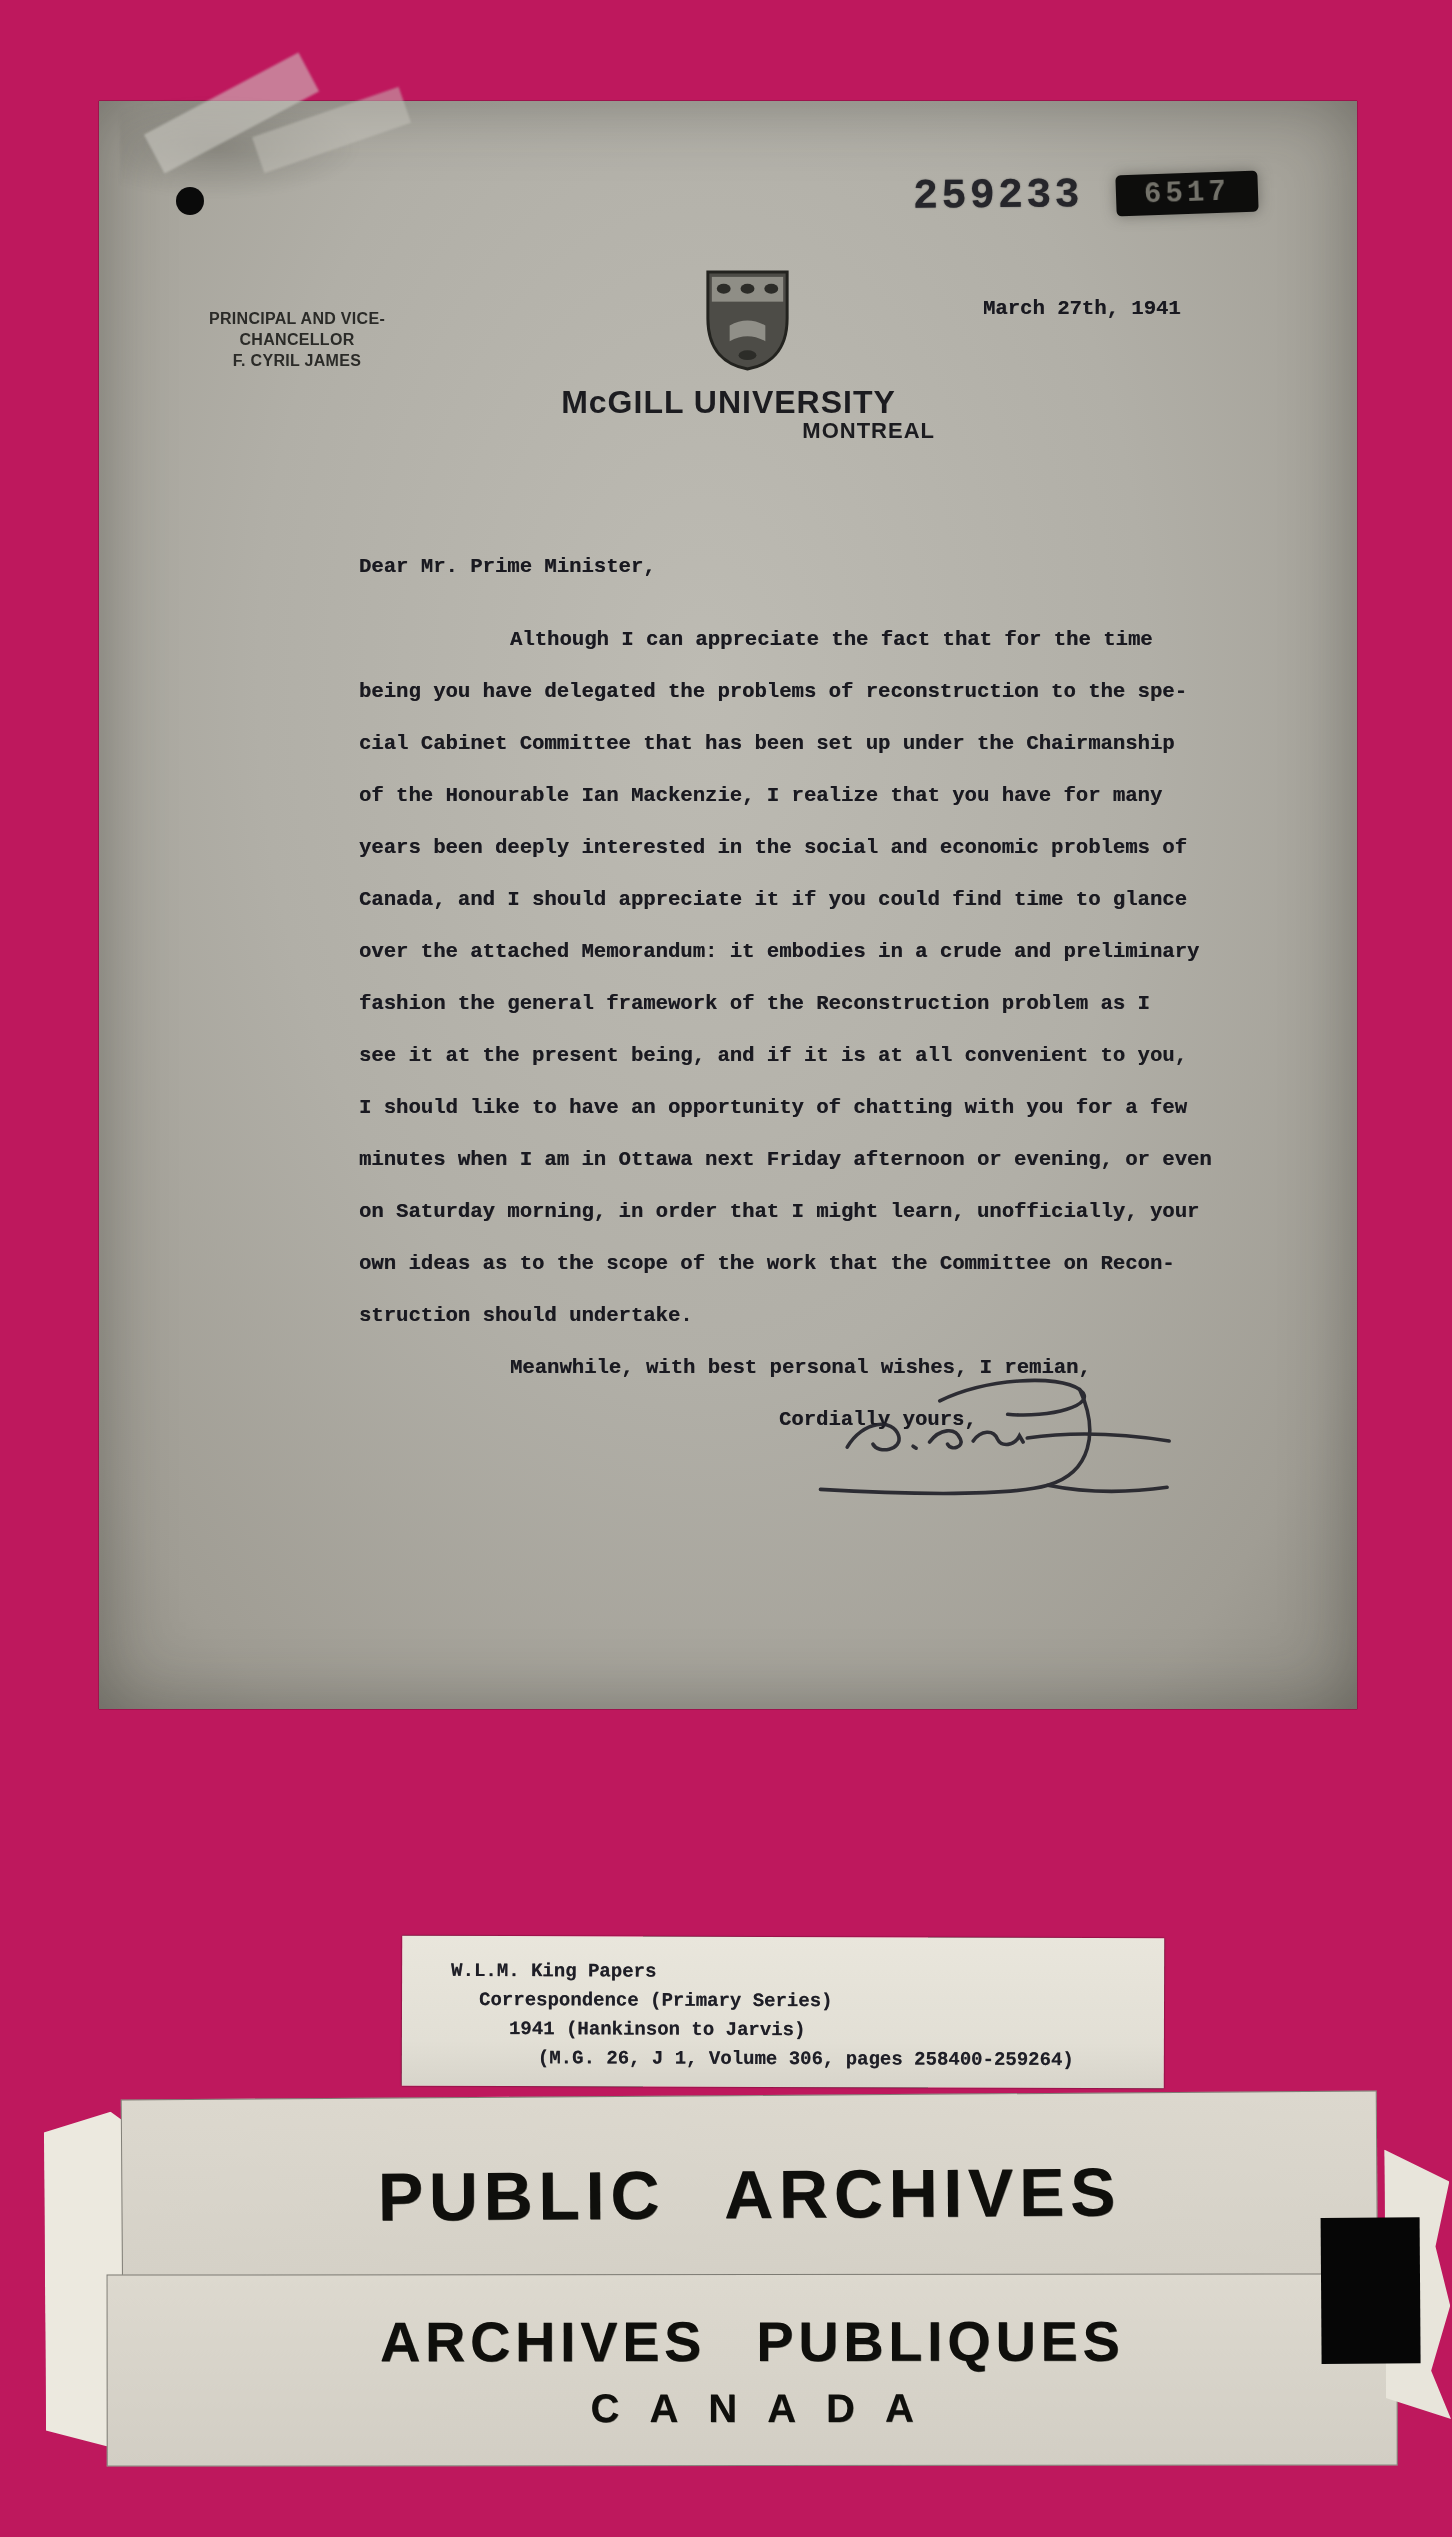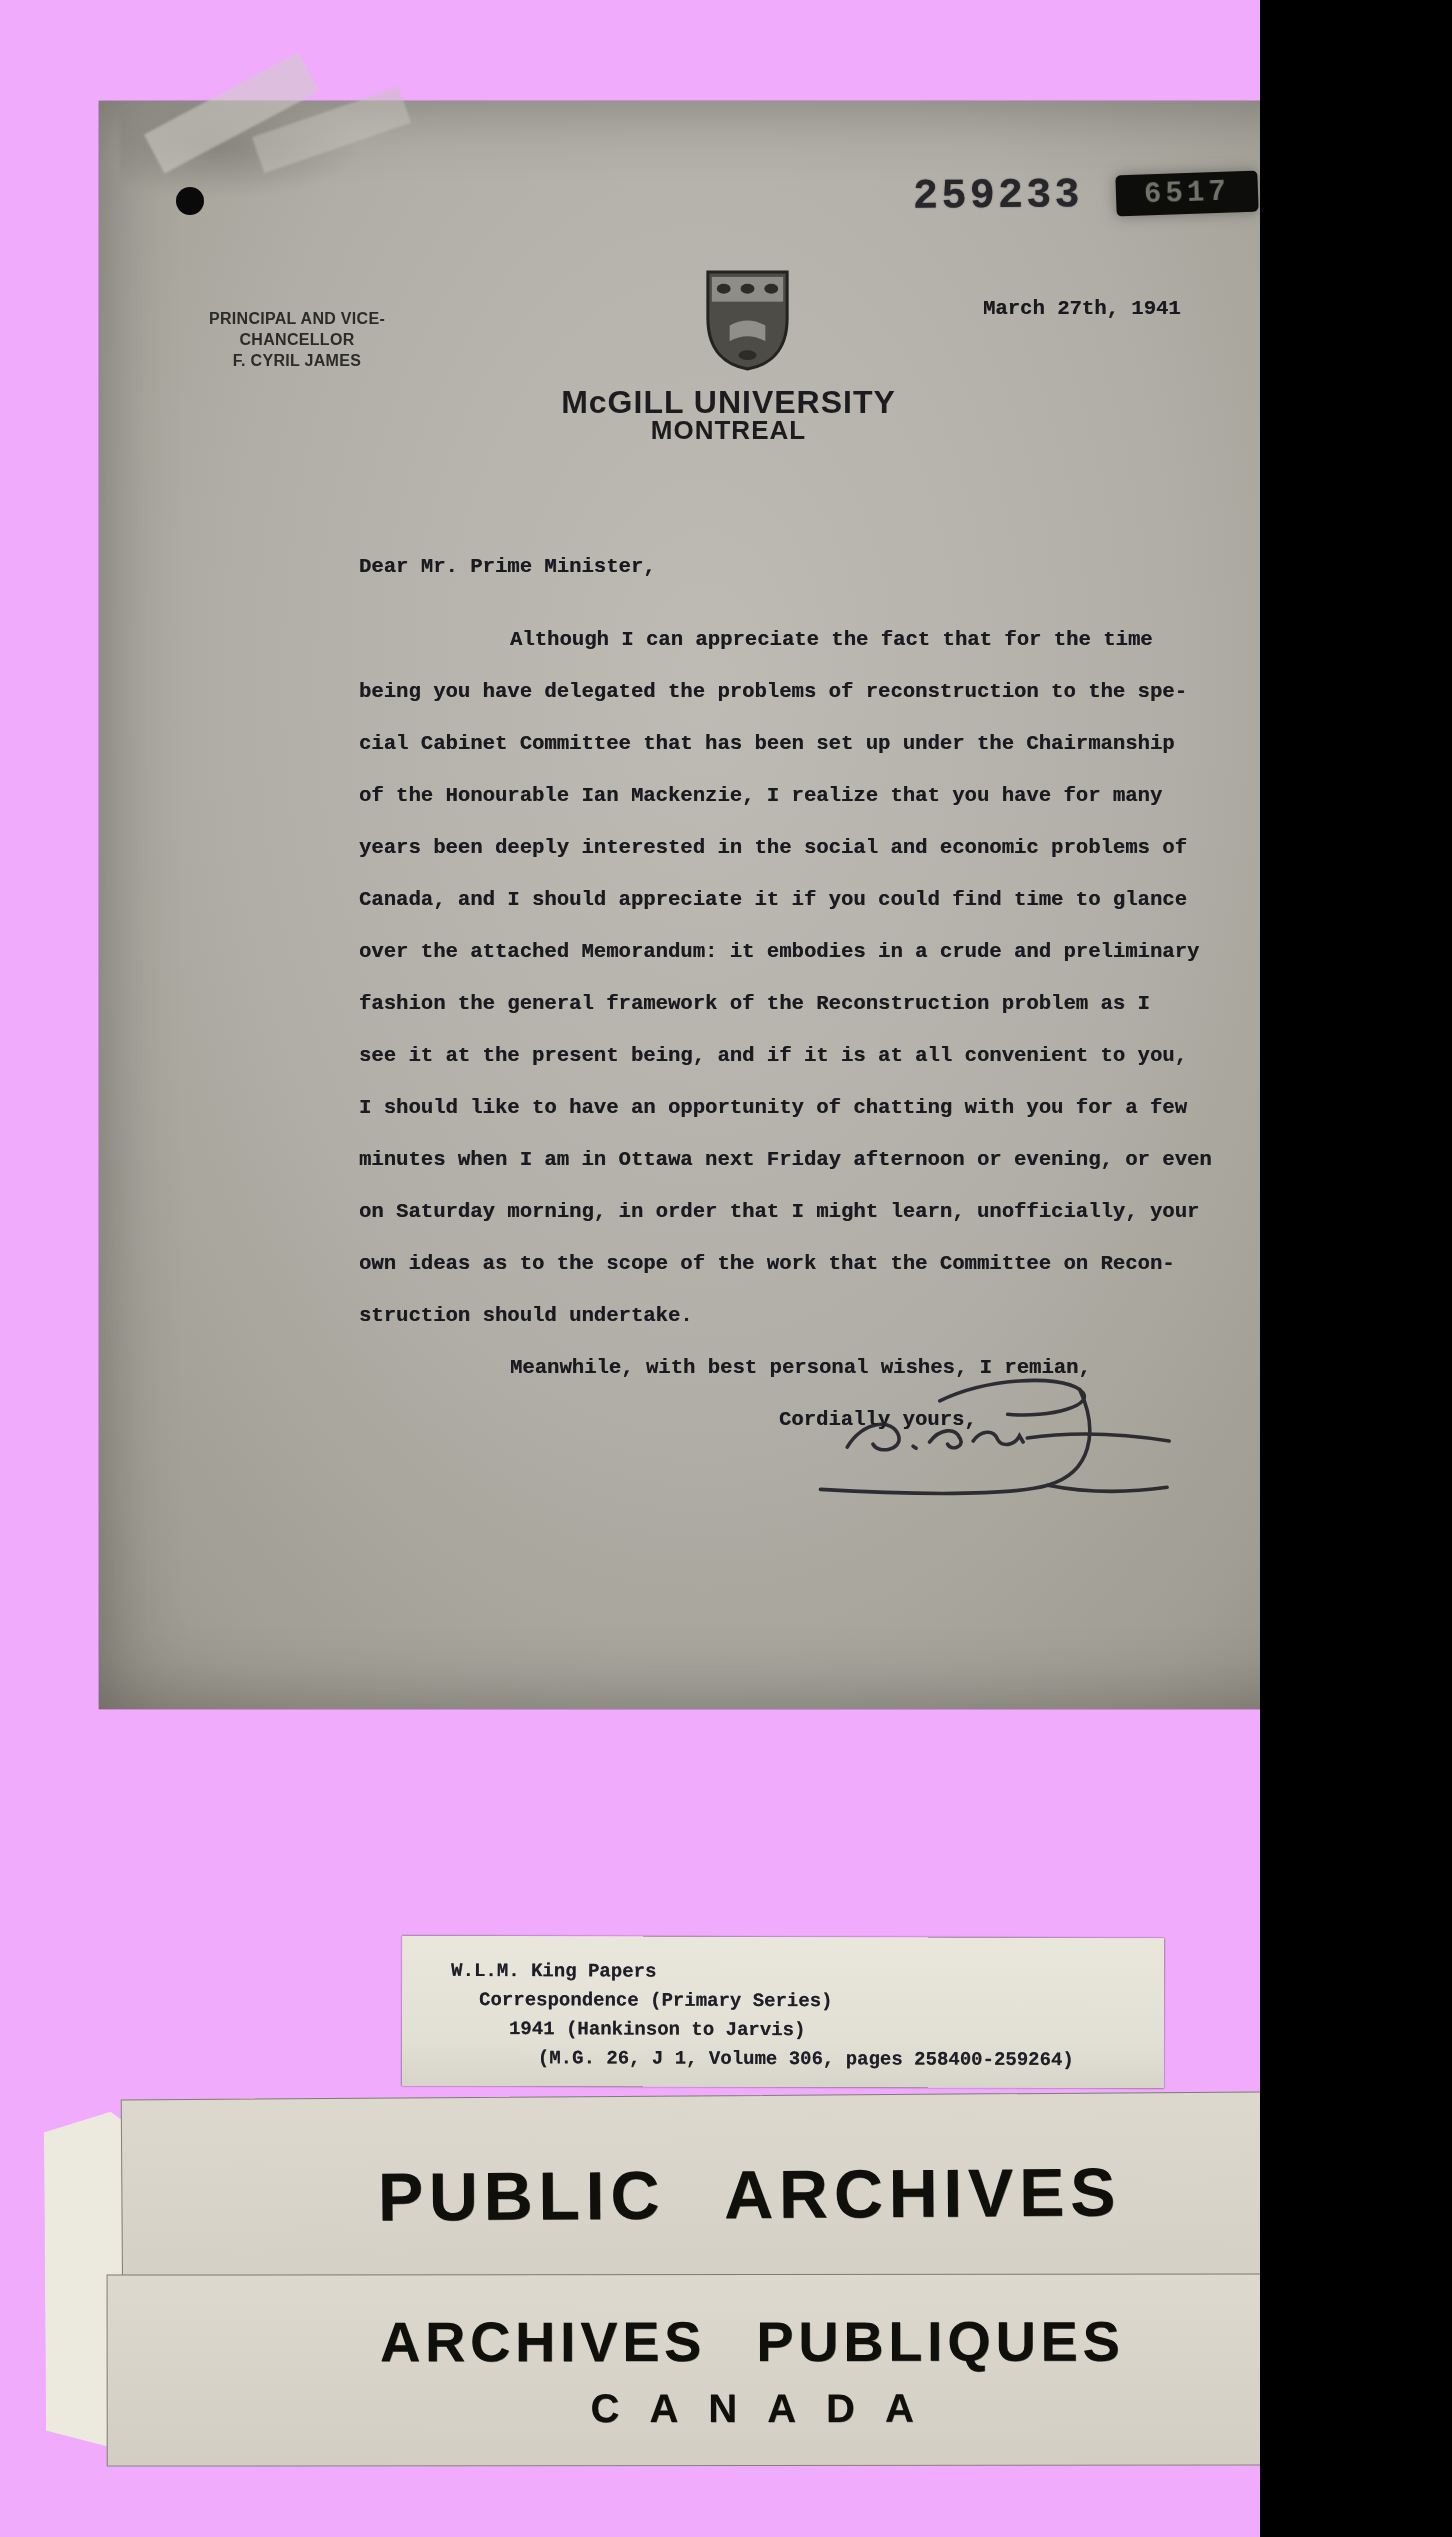--- a/index.html
+++ b/index.html
@@ -1,19 +1,19 @@
 <!DOCTYPE html>
 <html style="font-size:8.3px"><head>
 <meta charset="utf-8">
 <style>
   * { margin:0; padding:0; box-sizing:border-box; }
   html,body { background:#000; }
   .canvas {
-    position:relative; width:1260px; height:2538px; overflow:hidden;
-    background:#f0abfc;
+    position:relative; width:1452px; height:2538px; overflow:hidden;
+    background:#be185d;
     font-family:"Liberation Mono", monospace;
   }
 
   
   .page {
     position:absolute; left:99px; top:101px; width:1258px; height:1608px;
     background: radial-gradient(ellipse at 48% 36%, #bdbbb3 0%, #b1afa7 48%, #a09d94 84%, #8f8c83 100%);
     box-shadow: inset 0 0 72px rgba(35,35,30,.38), 0 0 1px #000;
   }
   .tape { position:absolute; filter:blur(1px); }
@@ -45,21 +45,21 @@
   .date {
     position:absolute; left:884px; top:196px;
     font-size:20.6px; font-weight:700; color:#1a1a20;
     text-shadow:0.3px 0.3px 0.4px rgba(25,25,30,.7);
   }
   .letterhead-center {
     position:absolute; left:423px; top:287px; width:413px; text-align:center;
     font-family:"Liberation Sans", sans-serif; font-weight:700; color:#1c1c20;
   }
   .letterhead-center .uni { font-size:32px; letter-spacing:1px; line-height:29px; }
-  .letterhead-center .city { font-size:26px; letter-spacing:1px; line-height:27px; }
+  .letterhead-center .city { font-size:22px; letter-spacing:1px; line-height:27px;text-align:right; }
 
   .tw { font-size:20.6px; font-weight:700; color:#191920; white-space:pre;
         text-shadow:0.3px 0.3px 0.5px rgba(25,25,30,.65); }
   .body-block { position:absolute; left:260px; top:440px; width:918px; }
   .body-block .salutation { line-height:52px; margin-bottom:20.6px; }
   .body-block .line { line-height:52px; }
   .body-block .indent { text-indent:151px; }
   .body-block .valediction { line-height:52px; padding-left:420px; }
 
   .signature { position:absolute; left:619px; top:1268px; width:459px; height:144px; }

